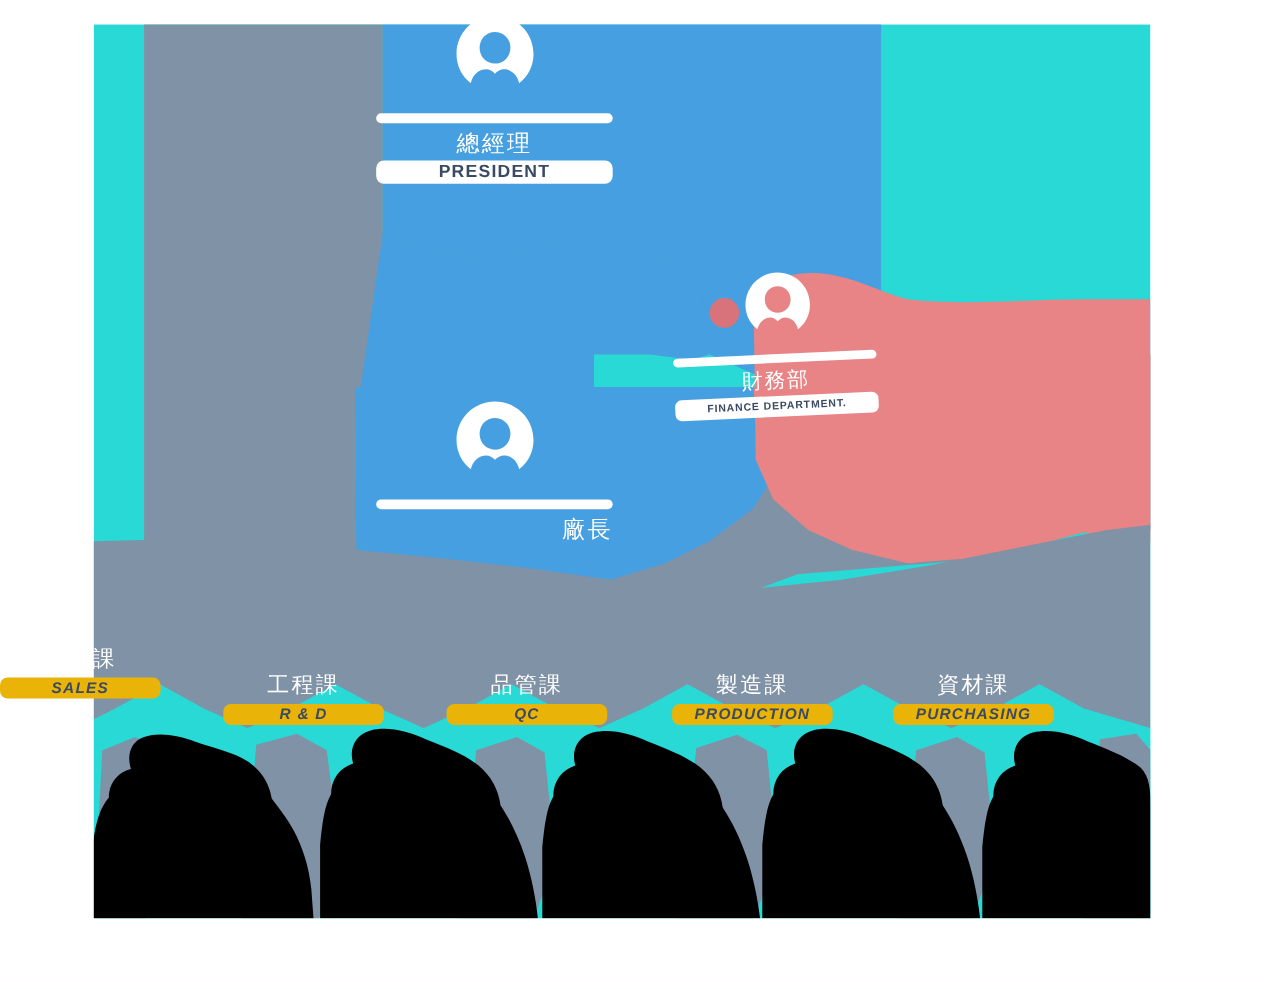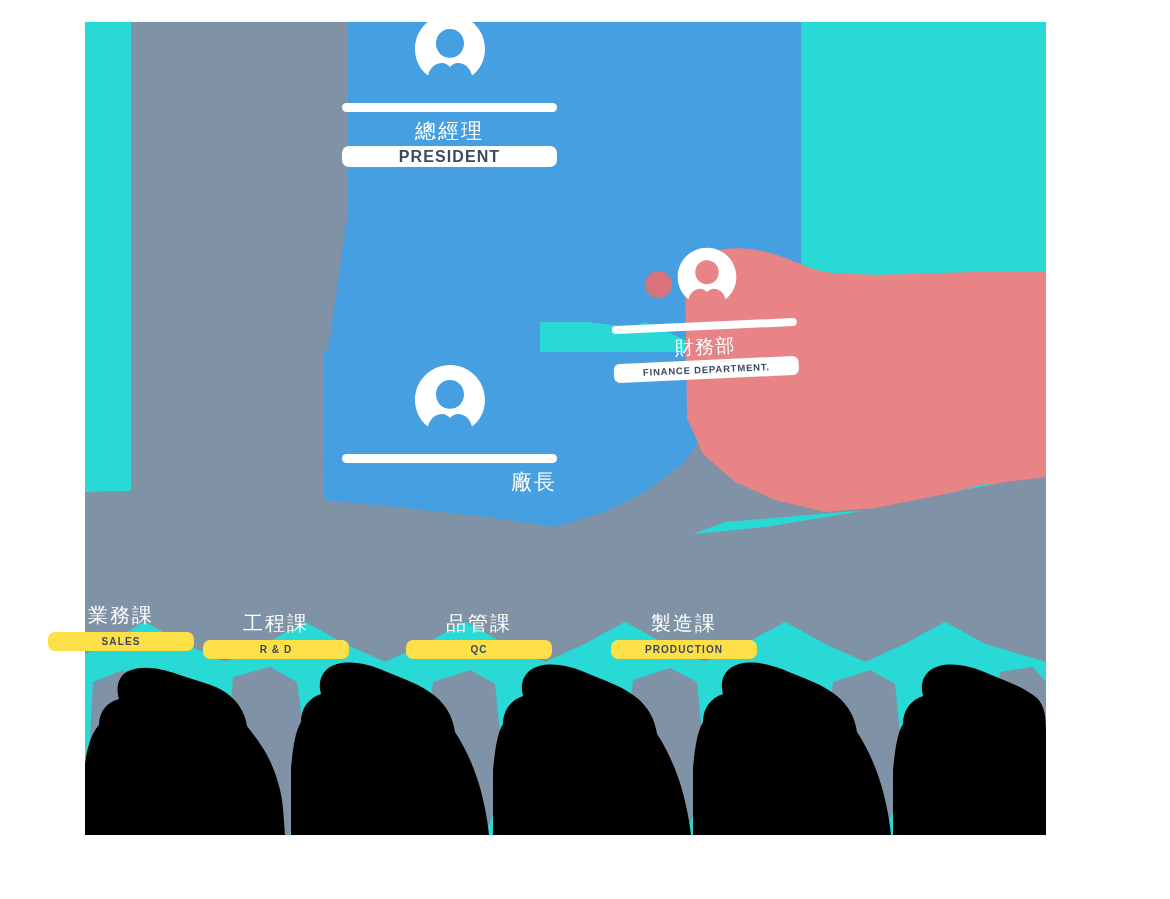--- a/index.html
+++ b/index.html
@@ -94,31 +94,32 @@
     text-align:center;
   }
   .dept .cn{
     color:#ffffff;
     font-size:20px;
     line-height:27px;
     letter-spacing:2px;
     white-space:nowrap;
   }
   .dept .pill{
-    background:#fde047;
+    background:#eab308;
     border-radius:7px;
     height:19px;line-height:19px;
     color:#3a4a63;
-    font-size:10px;
+    font-size:14px;
     letter-spacing:1.1px;
     font-weight:700;
     white-space:nowrap;
     margin-top:3px;
-  }
-  #dept-0{left:0px;top:602px;margin-left:48px;}
+    font-style:italic;
+  }
+  #dept-0{left:0px;top:586px;}
   #dept-1{left:203px;top:610px;}
   #dept-2{left:406px;top:610px;}
   #dept-3{left:611px;top:610px;}
   #dept-4{left:812px;top:610px;}
 </style>
 </head>
 <body>
 
 <div id="stage">
 
@@ -299,14 +300,18 @@
   <div class="dept" id="dept-1">
     <div class="cn">工程課</div>
     <div class="pill">R &amp; D</div>
   </div>
 
   <div class="dept" id="dept-3">
     <div class="cn">製造課</div>
     <div class="pill">PRODUCTION</div>
   </div>
 
+  <div class="dept" id="dept-4">
+    <div class="cn">資材課</div>
+    <div class="pill">PURCHASING</div>
+  </div>
 
 </div>
 
 </body></html>

